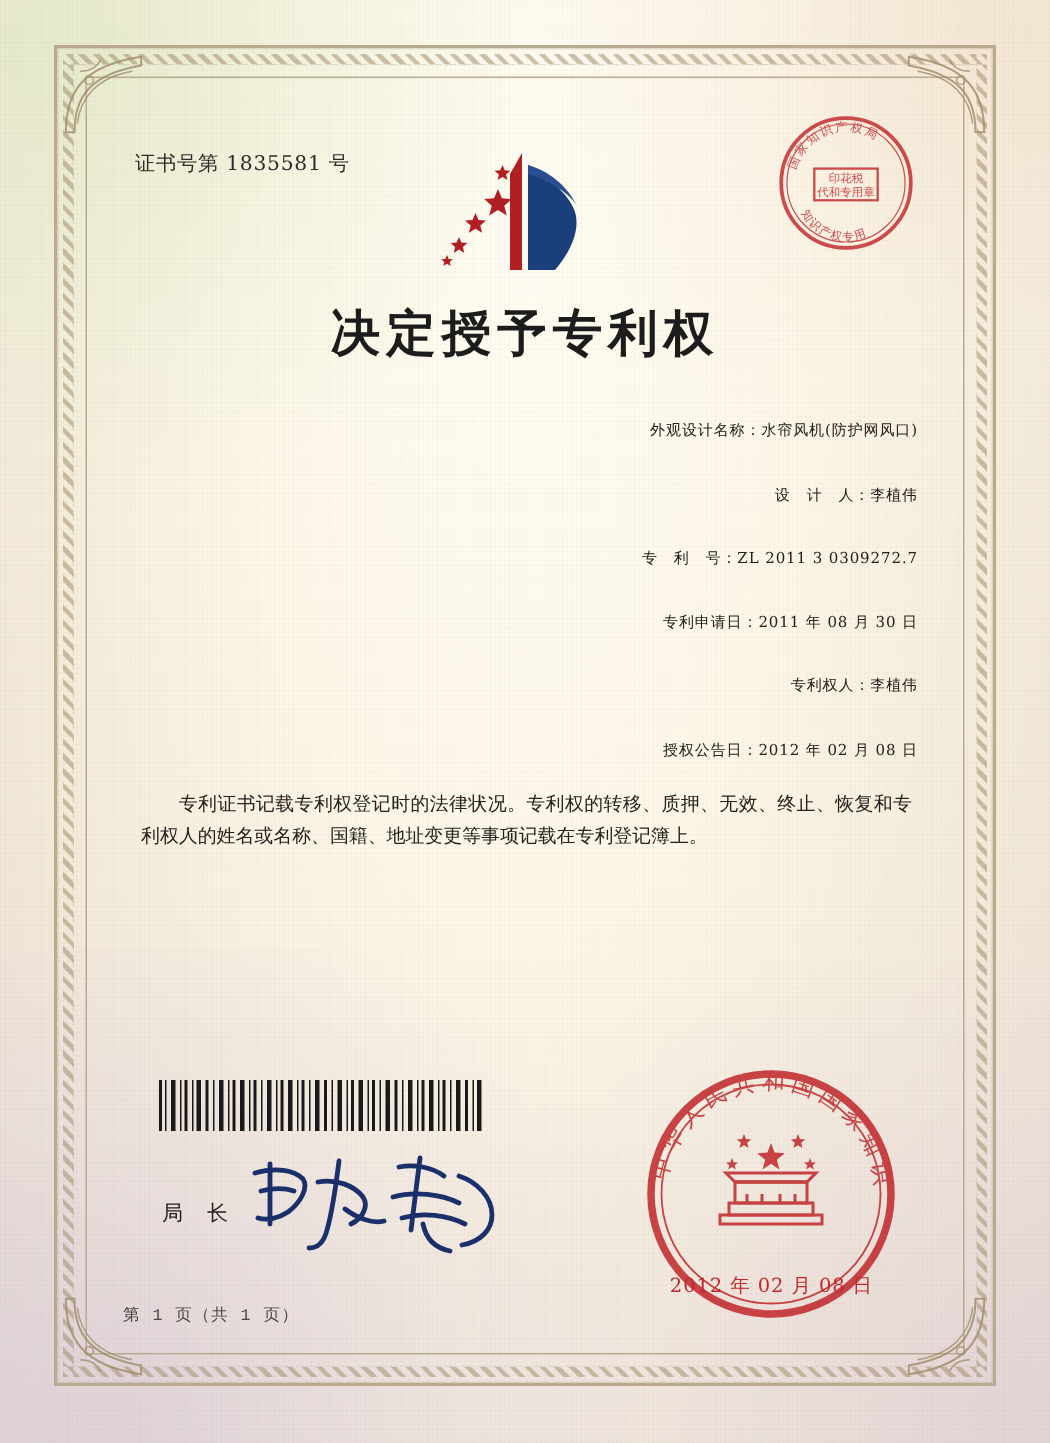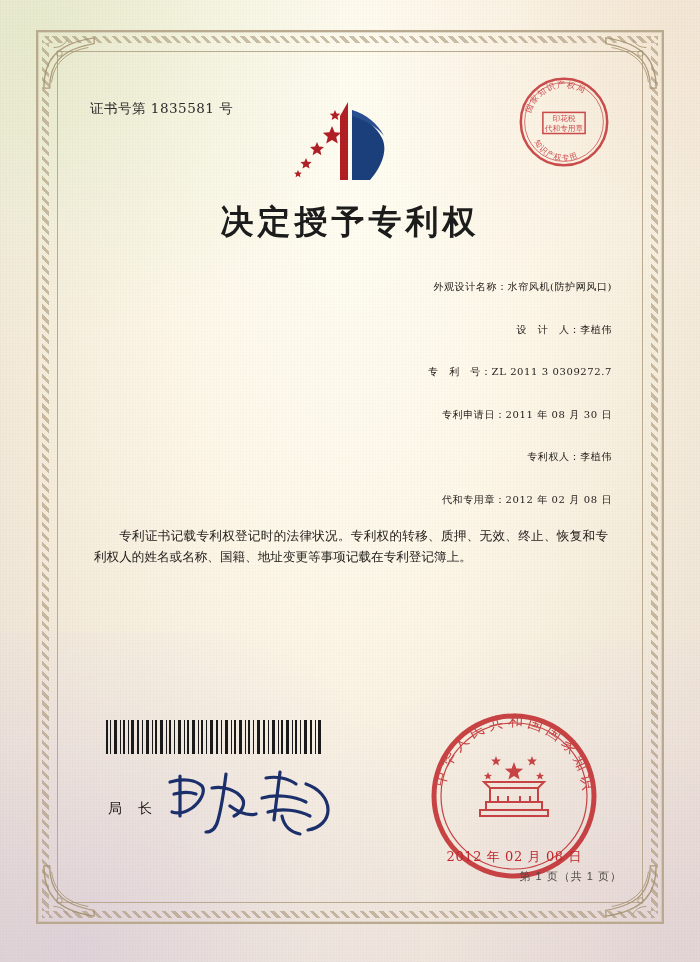--- a/index.html
+++ b/index.html
@@ -219,22 +219,22 @@
     font-family: "DejaVu Serif", "Liberation Serif", serif;
     font-size: 13px;
     color: #c0282b;
     letter-spacing: 0.6px;
   }
 
   .page-footer {
     position: absolute;
     left: 4px; right: 0;
     bottom: 6px;
-    text-align: right;
-    font-family: Liberation Sans, sans-serif;
+    text-align: left;
+    font-family: Liberation Mono, monospace;
     font-size: 11px;
     color: #4a4743;
     letter-spacing: 1px;
   }
 </style>
 </head>
 <body>
 
 <div class="page">
 
@@ -332,21 +332,21 @@
       <div class="field-row">
         <span class="field-label">专　利　号：</span><span class="field-value">ZL 2011 3 0309272.7</span>
       </div>
       <div class="field-row">
         <span class="field-label">专利申请日：</span><span class="field-value">2011 年 08 月 30 日</span>
       </div>
       <div class="field-row">
         <span class="field-label">专利权人：</span><span class="field-value">李植伟</span>
       </div>
       <div class="field-row">
-        <span class="field-label">代和专用章：</span><span class="field-value">2012 年 02 月 08 日</span>
+        <span class="field-label">授权公告日：</span><span class="field-value">2012 年 02 月 08 日</span>
       </div>
     </div>
 
     <div class="paragraphs">
       <p>专利证书记载专利权登记时的法律状况。专利权的转移、质押、无效、终止、恢复和专利权人的姓名或名称、国籍、地址变更等事项记载在专利登记簿上。</p>
     </div>
 
     <div class="barcode">
       <svg viewBox="0 0 220 34" preserveAspectRatio="none">
         <rect x="0" y="0" width="220" height="34" fill="none"></rect>

